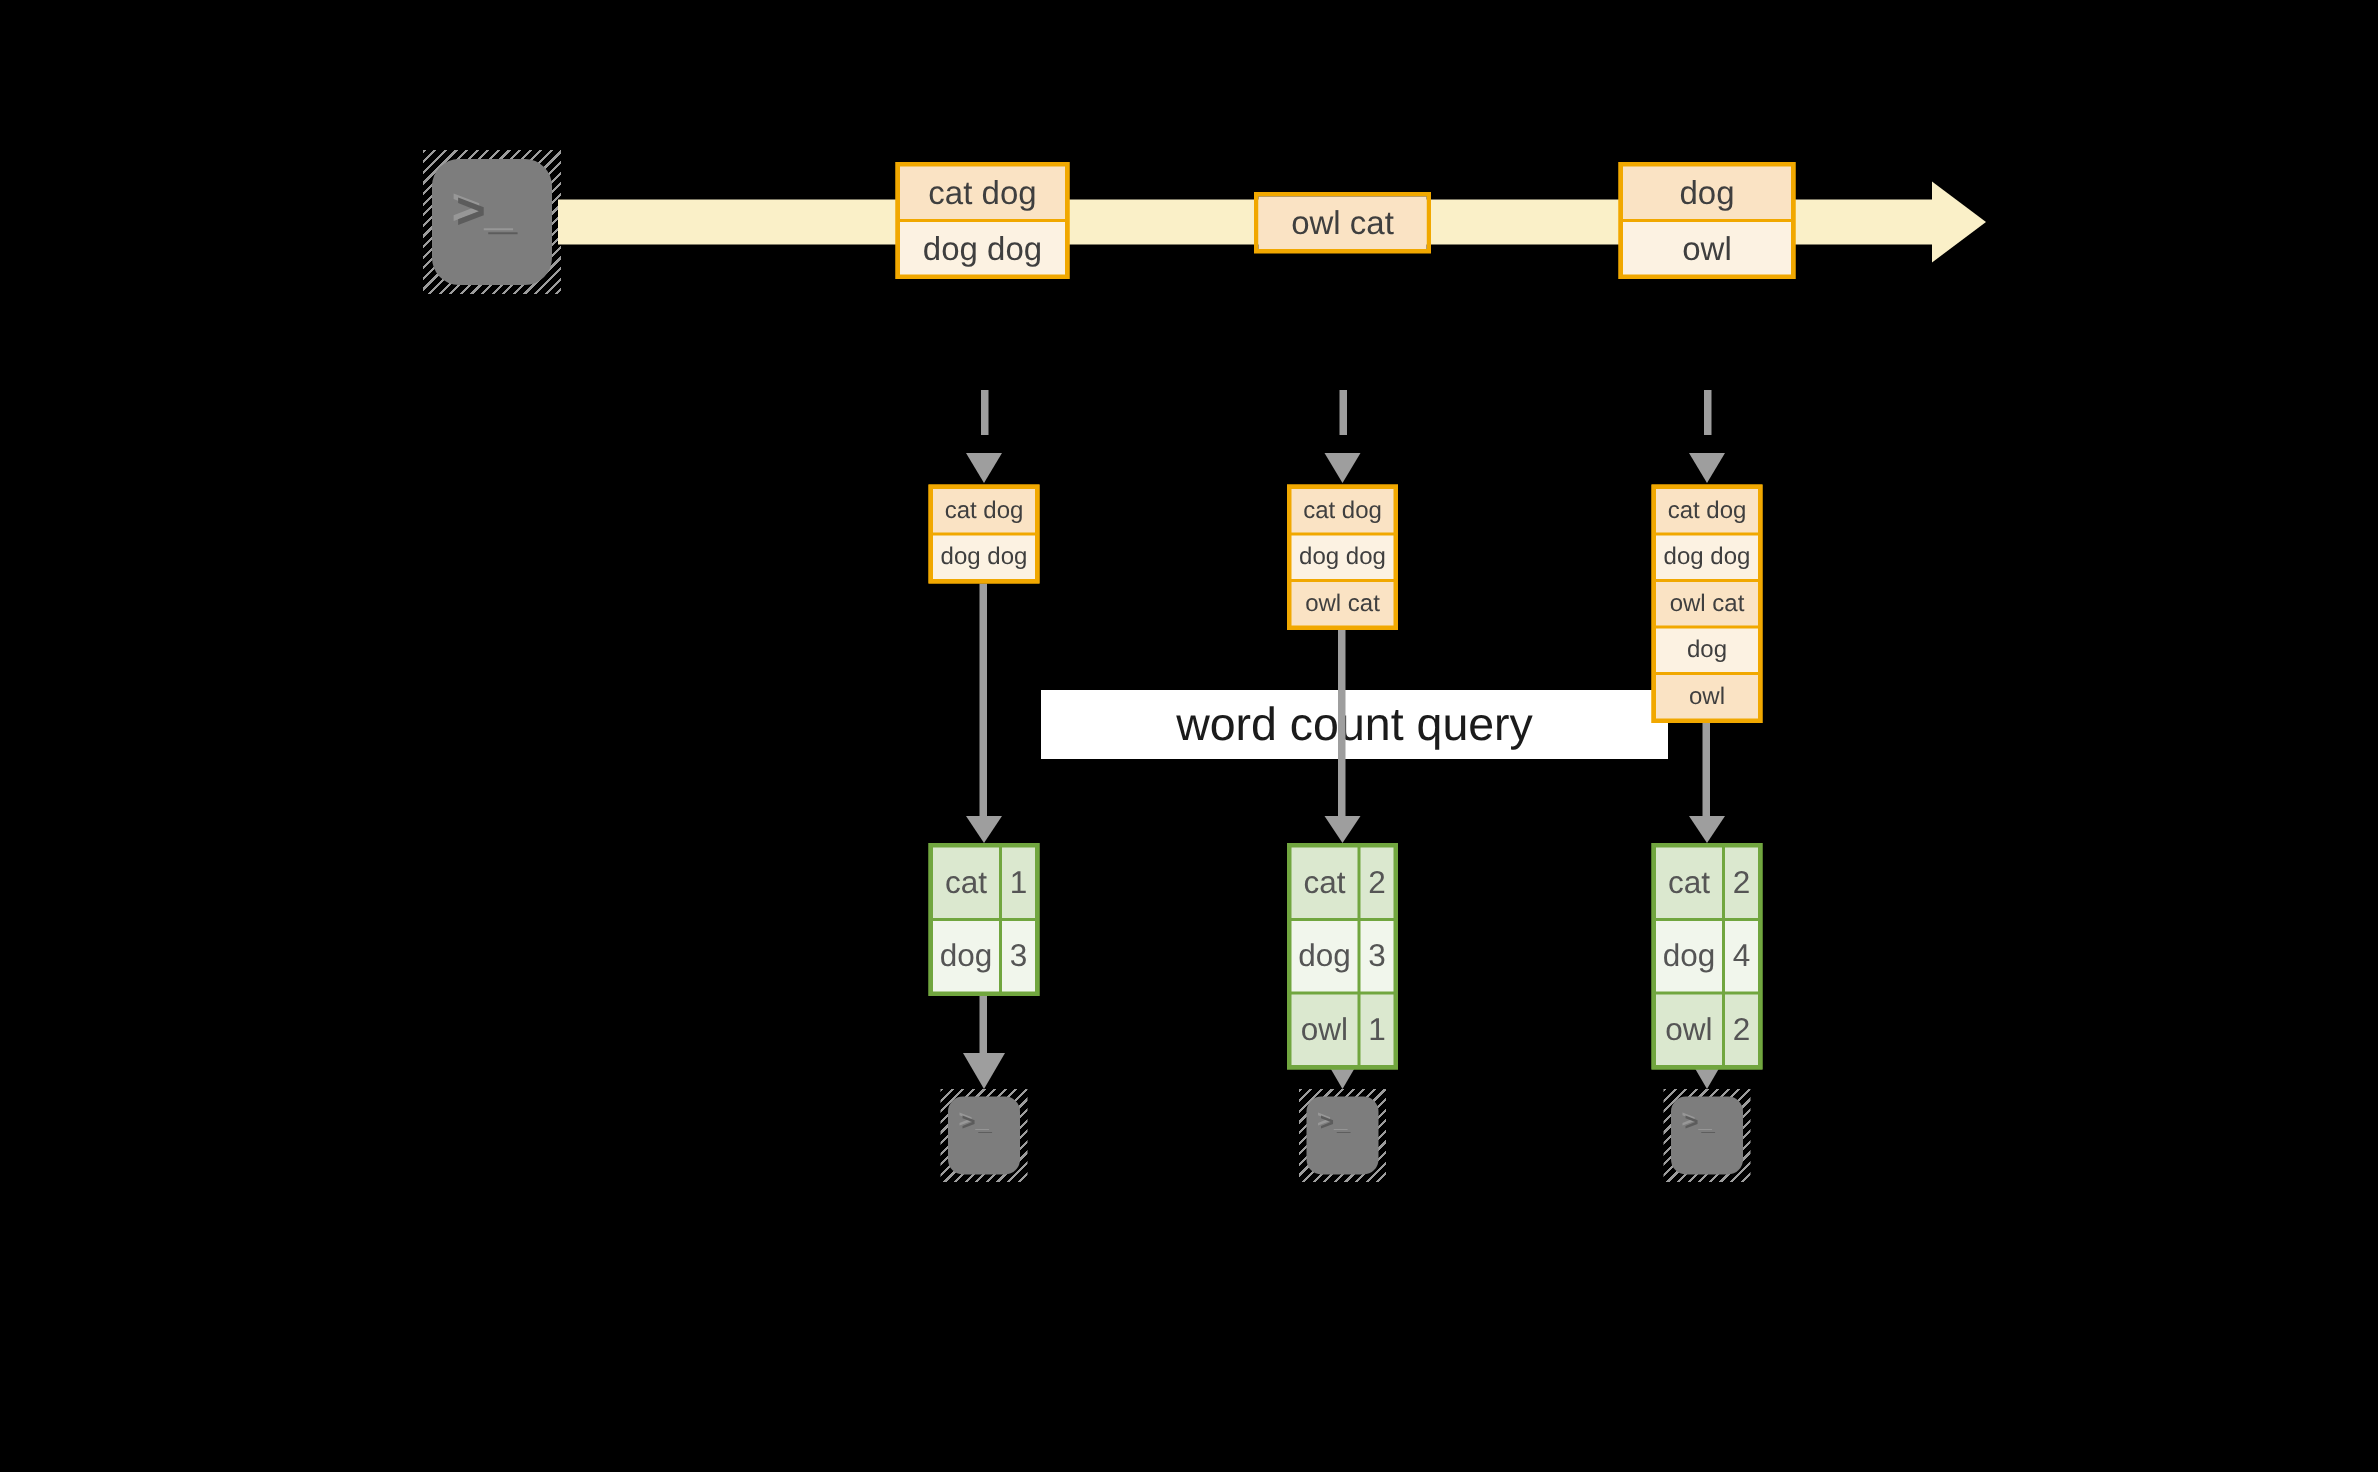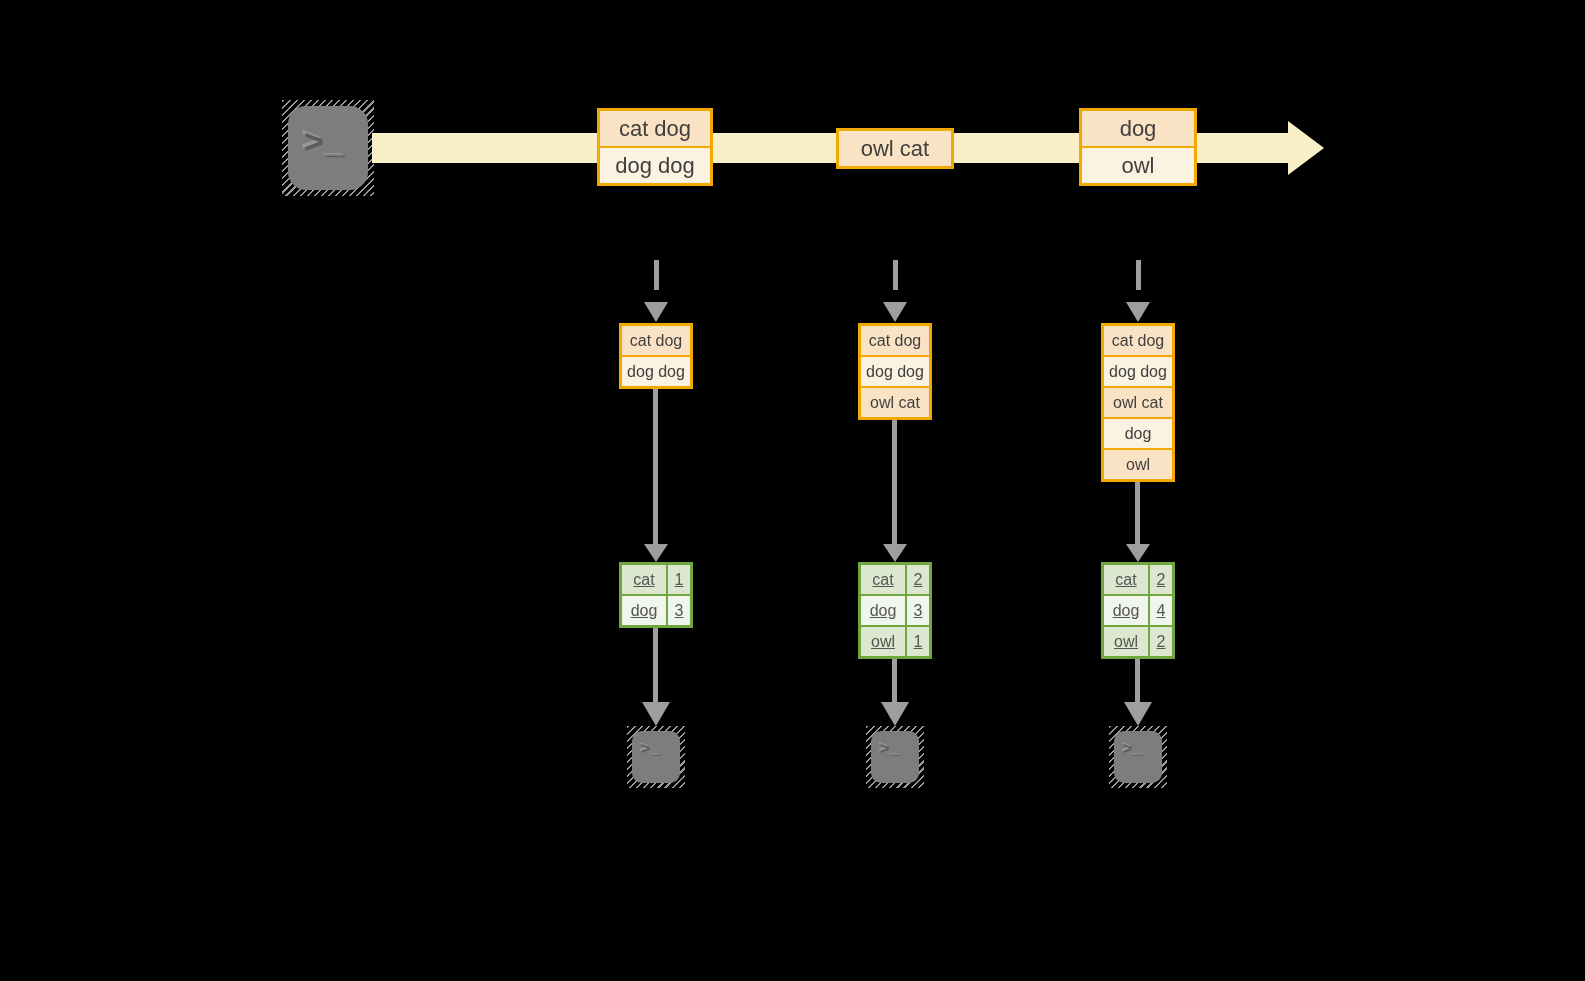--- a/index.html
+++ b/index.html
@@ -57,22 +57,22 @@
 
   
   .label{position:absolute;left:694px;top:460px;width:418px;height:46px;background:#ffffff;
          z-index:1;display:flex;align-items:center;justify-content:center;
          font-size:31px;color:#1b1b1b;}
 
   
   .counts{position:absolute;width:74px;z-index:3;box-sizing:border-box;
           border:3px solid #71a63f;background:#71a63f;
           display:grid;grid-template-columns:44px 22px;gap:2px;}
-  .counts .cell{height:29px;display:flex;align-items:center;justify-content:center;
-                font-size:16px;color:#555555;text-decoration:underline;}
+  .counts .cell{height:47px;display:flex;align-items:center;justify-content:center;
+                font-size:21px;color:#555555;}
   .counts .cell:nth-child(4n+1),.counts .cell:nth-child(4n+2){background:#dbe8cf;}
   .counts .cell:nth-child(4n+3),.counts .cell:nth-child(4n){background:#f1f6ec;}
 </style>
 </head>
 <body>
 
 <div class="stage">
 
   <div class="term term-src" style="left:282px;top:100px;width:92px;height:96px;">
     <div class="term-inner">
@@ -101,20 +101,21 @@
   </div>
   <div class="dashed" style="left:883px;top:260px;">
     <div class="dash"></div>
     <div class="dhead"></div>
   </div>
   <div class="dashed" style="left:1126px;top:260px;">
     <div class="dash"></div>
     <div class="dhead"></div>
   </div>
 
+  <div class="label">word count query</div>
 
   <div class="stack" style="left:619px;top:323px;">
     <div class="srow">cat dog</div>
     <div class="srow">dog dog</div>
   </div>
   <div class="stack" style="left:858px;top:323px;">
     <div class="srow">cat dog</div>
     <div class="srow">dog dog</div>
     <div class="srow">owl cat</div>
   </div>

